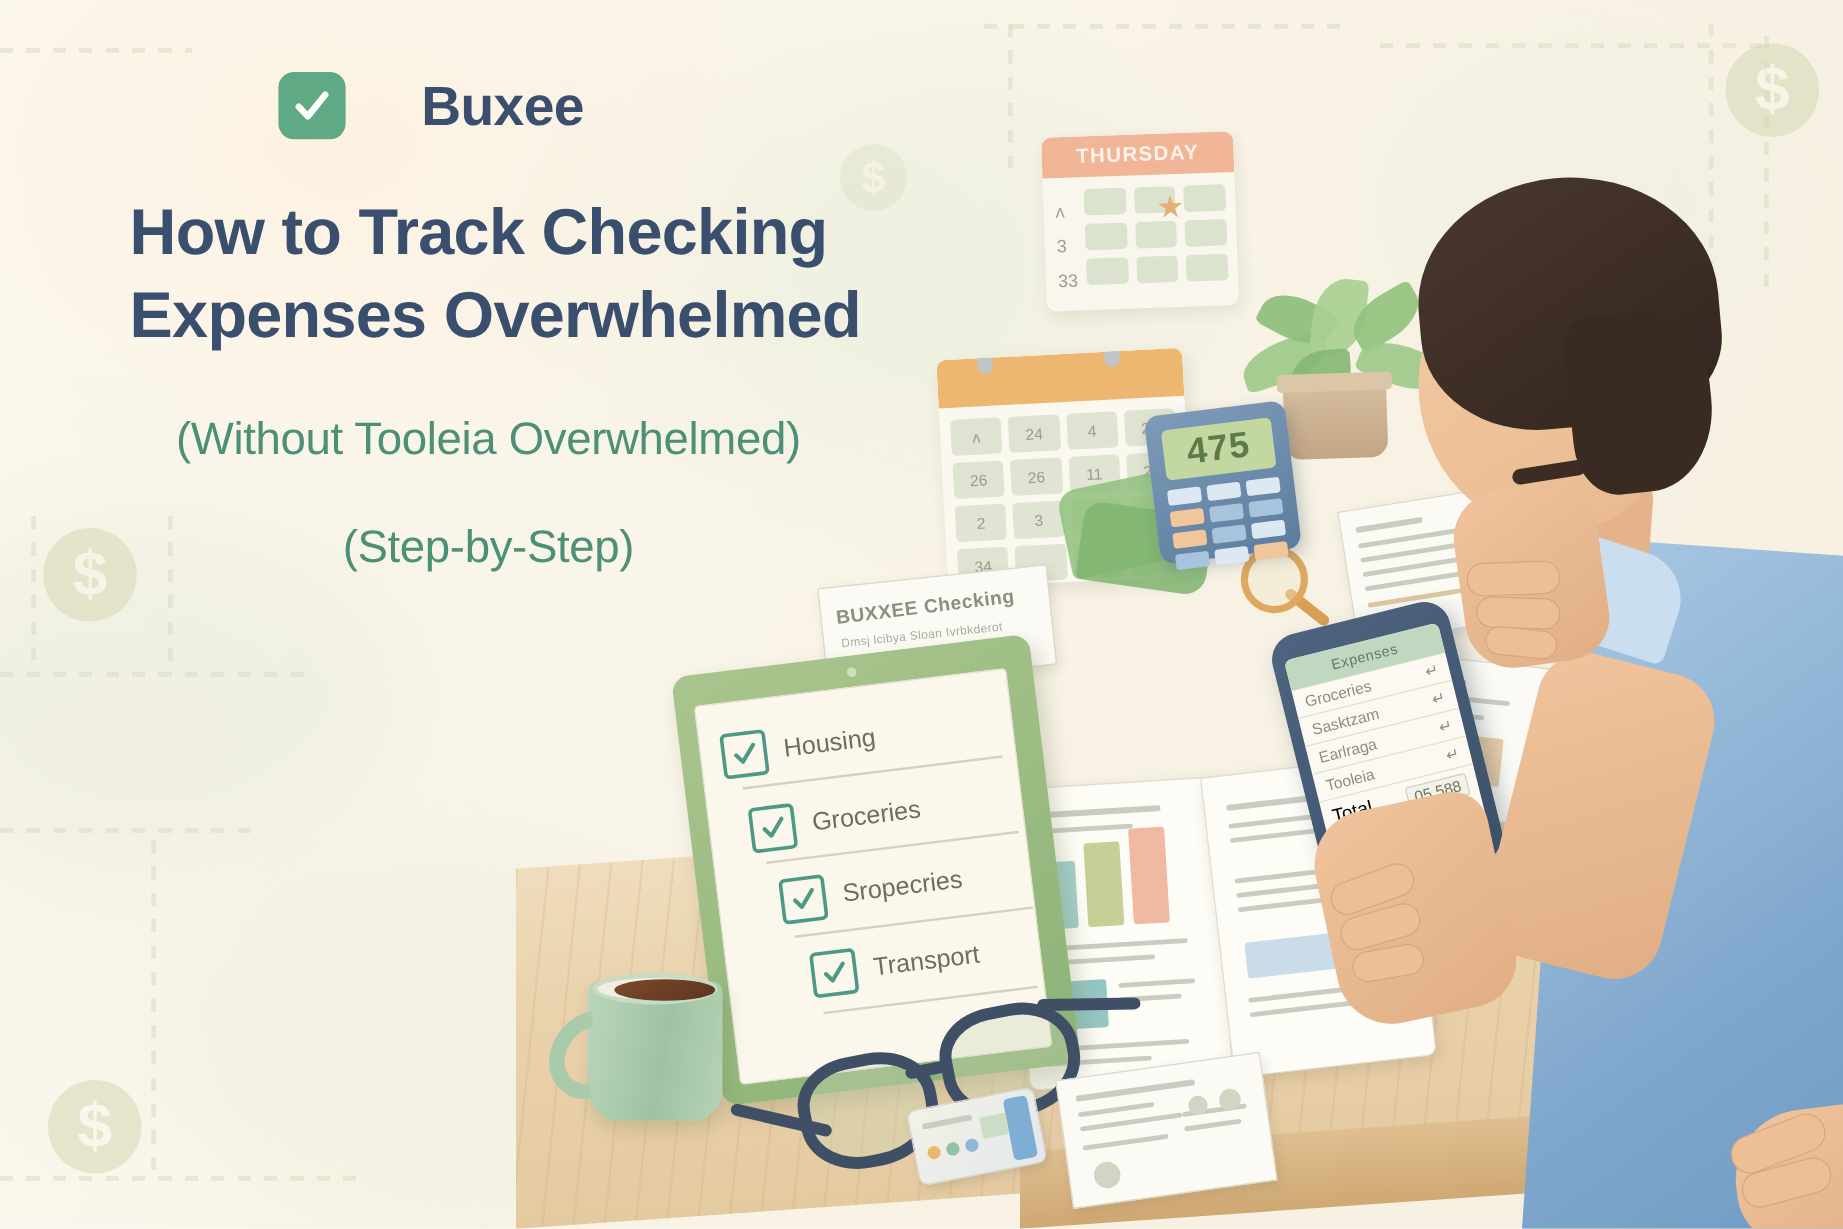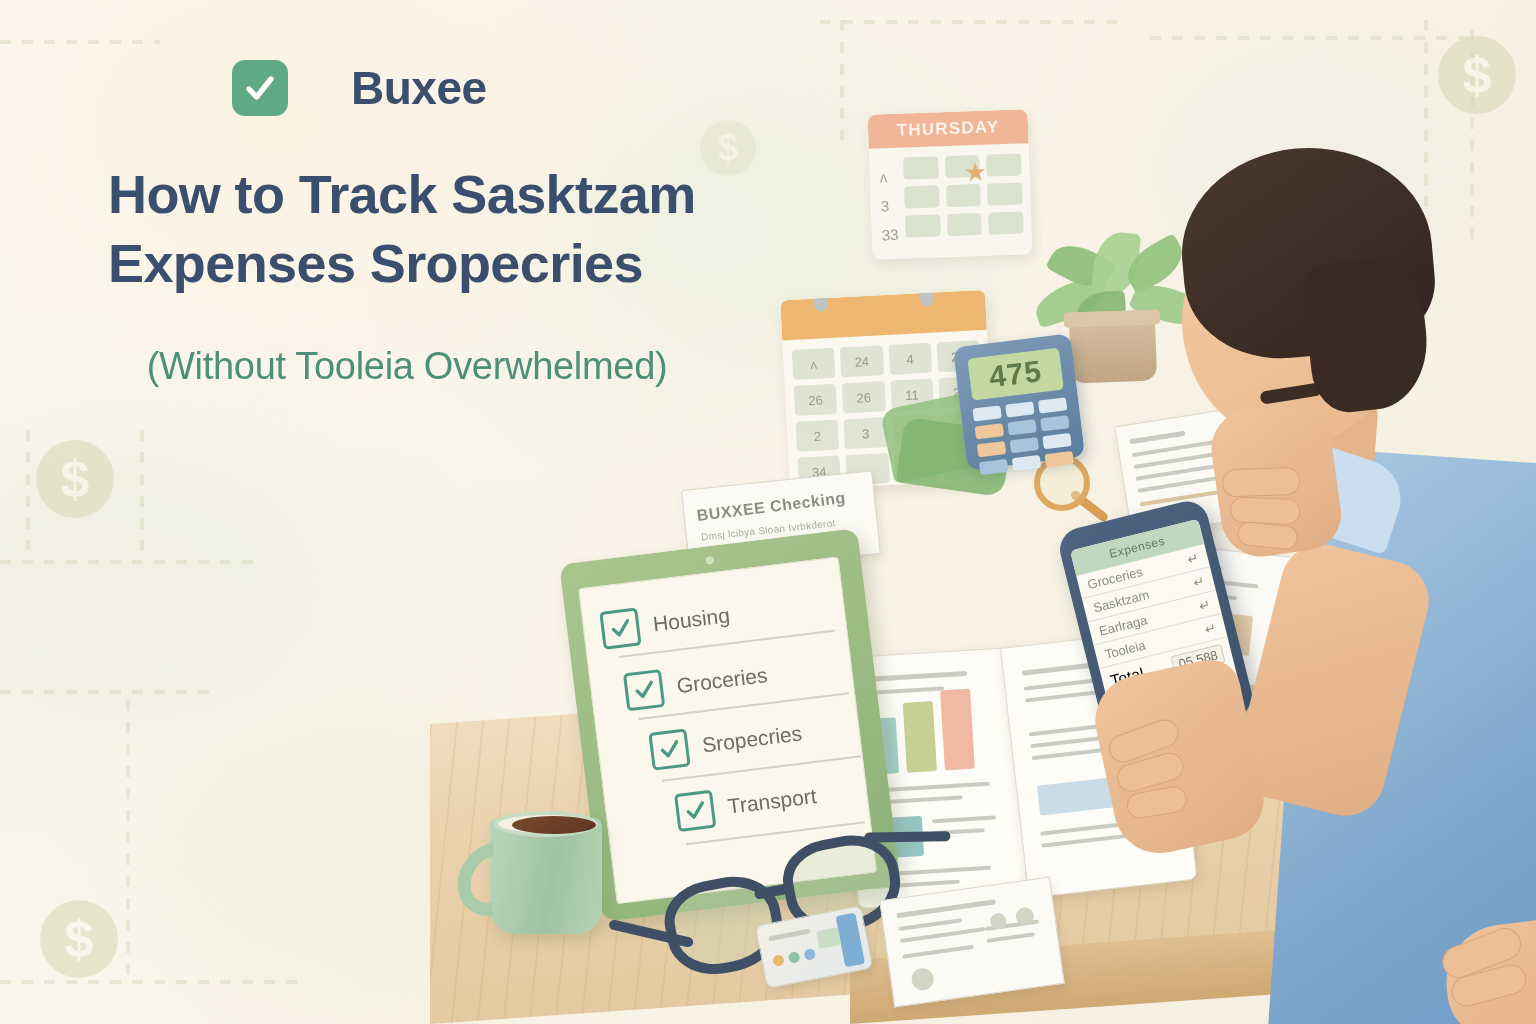--- a/index.html
+++ b/index.html
@@ -522,19 +522,20 @@
   <div class="logo-row">
     <span class="logo-box">
       <svg width="34" height="34" viewBox="0 0 34 34" aria-hidden="true">
         <path d="M6 18 L13.5 26 L28 8" stroke="#FFFFFF" stroke-width="5.4" fill="none" stroke-linecap="round" stroke-linejoin="round"></path>
       </svg>
     </span>
     <span class="logo-word">Buxee</span>
   </div>
 
   <div class="headline">
-    <div>How to Track Sasktzam</div>
-    <div>Expenses Sropecries</div>
+    <div>How to Track Checking</div>
+    <div>Expenses Overwhelmed</div>
   </div>
 
   <div class="sub1">(Without Tooleia Overwhelmed)</div>
+  <div class="sub2">(Step-by-Step)</div>
 
 </div>
 
 </body></html>

